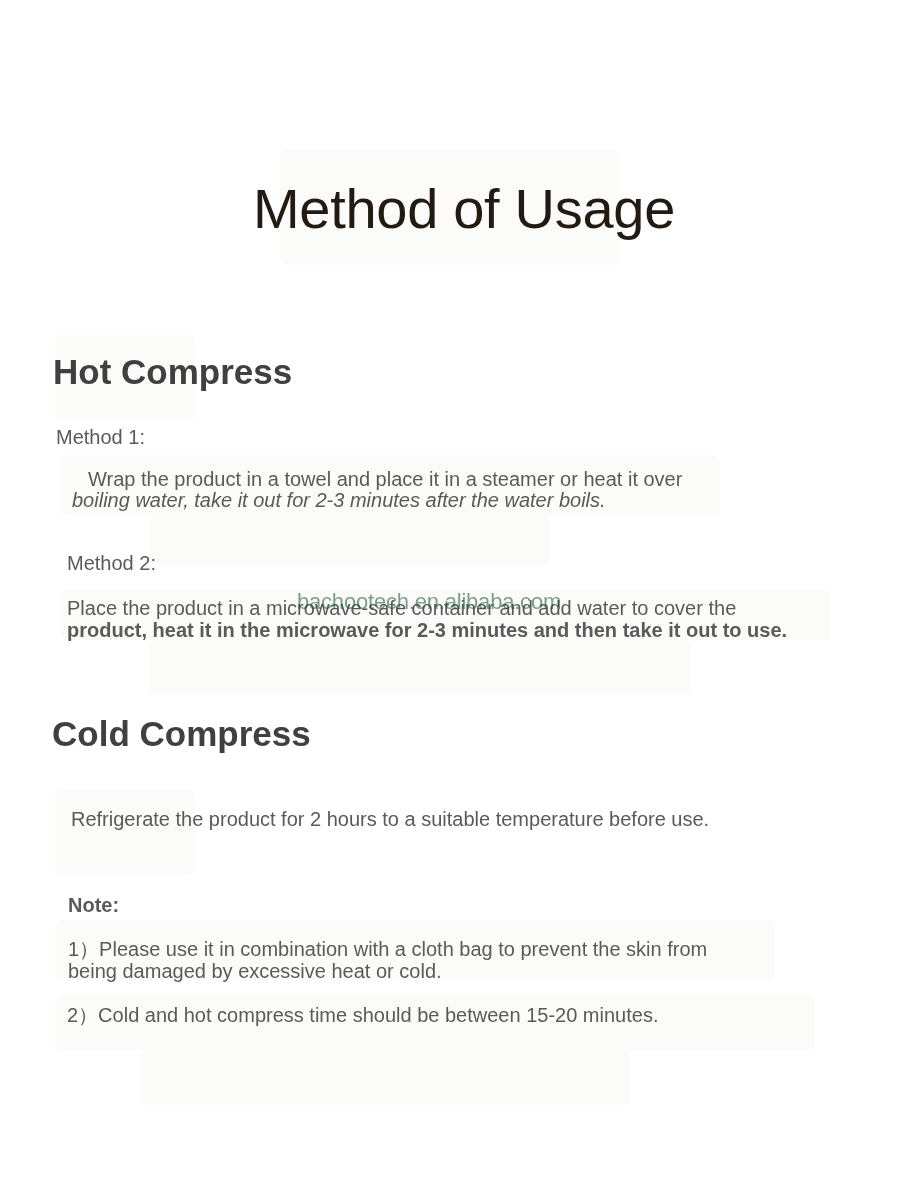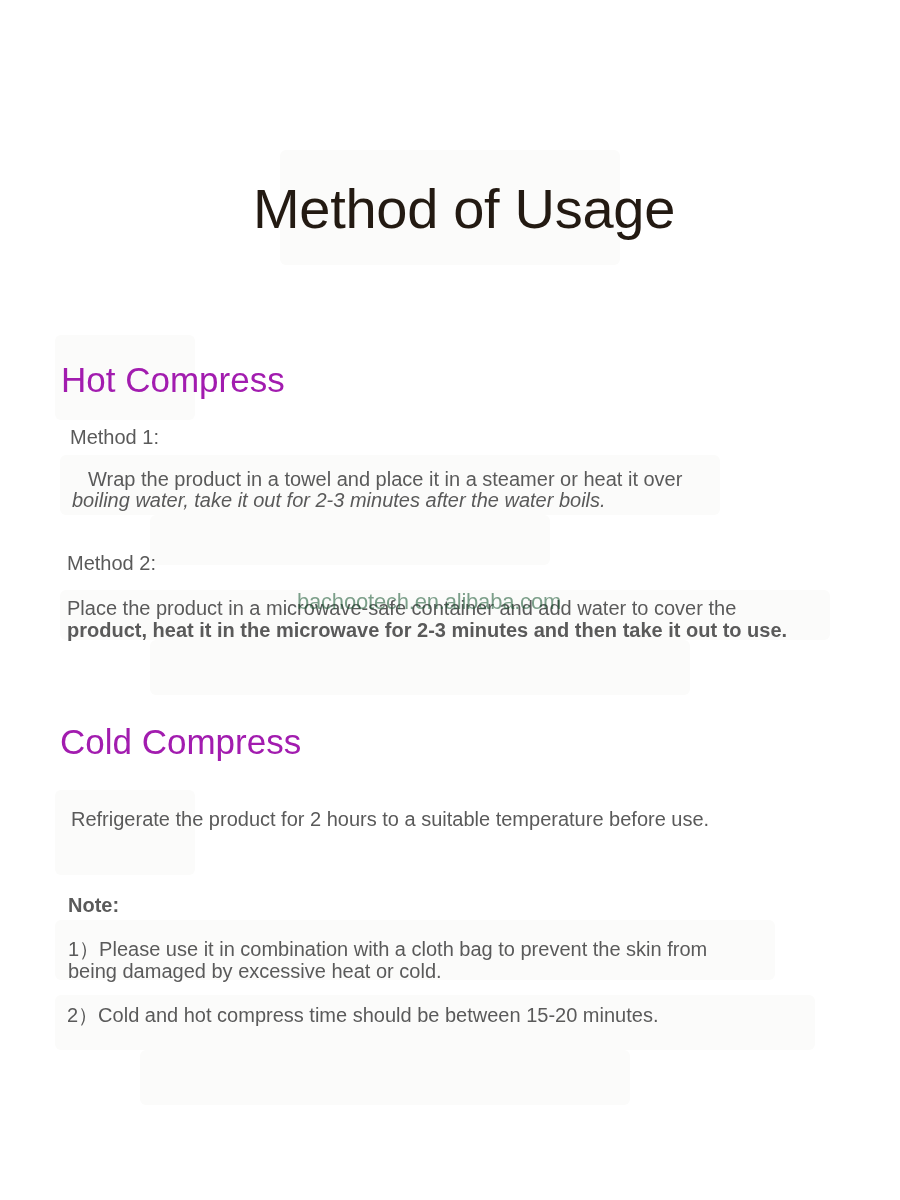--- a/index.html
+++ b/index.html
@@ -27,23 +27,23 @@
       text-align: center;
       font-size: 56px;
       color: #231a12;
       margin: 0;
       font-weight: normal;
       letter-spacing: -0.3px;
     }
     .h2 {
       position: absolute;
       font-size: 35px;
-      color: #a21caf;
-      margin: 8px;
-      font-weight: normal;
+      color: #404040;
+      margin: 0;
+      font-weight: bold;
     }
     .label, .para {
       position: absolute;
       font-size: 20px;
       color: #5a5a5a;
       margin: 0;
       line-height: 22px;
     }
     .watermark {
       position: absolute;
@@ -66,21 +66,21 @@
 <div class="ghost" style="left:150px;top:640px;width:540px;height:55px;"></div>
 <div class="ghost" style="left:55px;top:790px;width:140px;height:85px;"></div>
 <div class="ghost" style="left:55px;top:920px;width:720px;height:60px;"></div>
 <div class="ghost" style="left:55px;top:995px;width:760px;height:55px;"></div>
 <div class="ghost" style="left:140px;top:1050px;width:490px;height:55px;"></div>
 
 <h1 class="title">Method of Usage</h1>
 
 <h2 class="h2" style="left:53px;top:352px;">Hot Compress</h2>
 
-<p class="label" style="left:70px;top:426px;">Method 1:</p>
+<p class="label" style="left:56px;top:426px;">Method 1:</p>
 <p class="para" style="left:88px;top:468px;">Wrap the product in a towel and place it in a steamer or heat it over</p>
 <p class="para" style="left:72px;top:489px;font-style:italic;">boiling water, take it out for 2-3 minutes after the water boils.</p>
 
 <p class="label" style="left:67px;top:552px;">Method 2:</p>
 <p class="para" style="left:67px;top:597px;">Place the product in a microwave-safe container and add water to cover the</p>
 <p class="para" style="left:67px;top:619px;font-weight:bold;">product, heat it in the microwave for 2-3 minutes and then take it out to use.</p>
 
 <div class="watermark">bachootech.en.alibaba.com</div>
 
 <h2 class="h2" style="left:52px;top:714px;">Cold Compress</h2>

